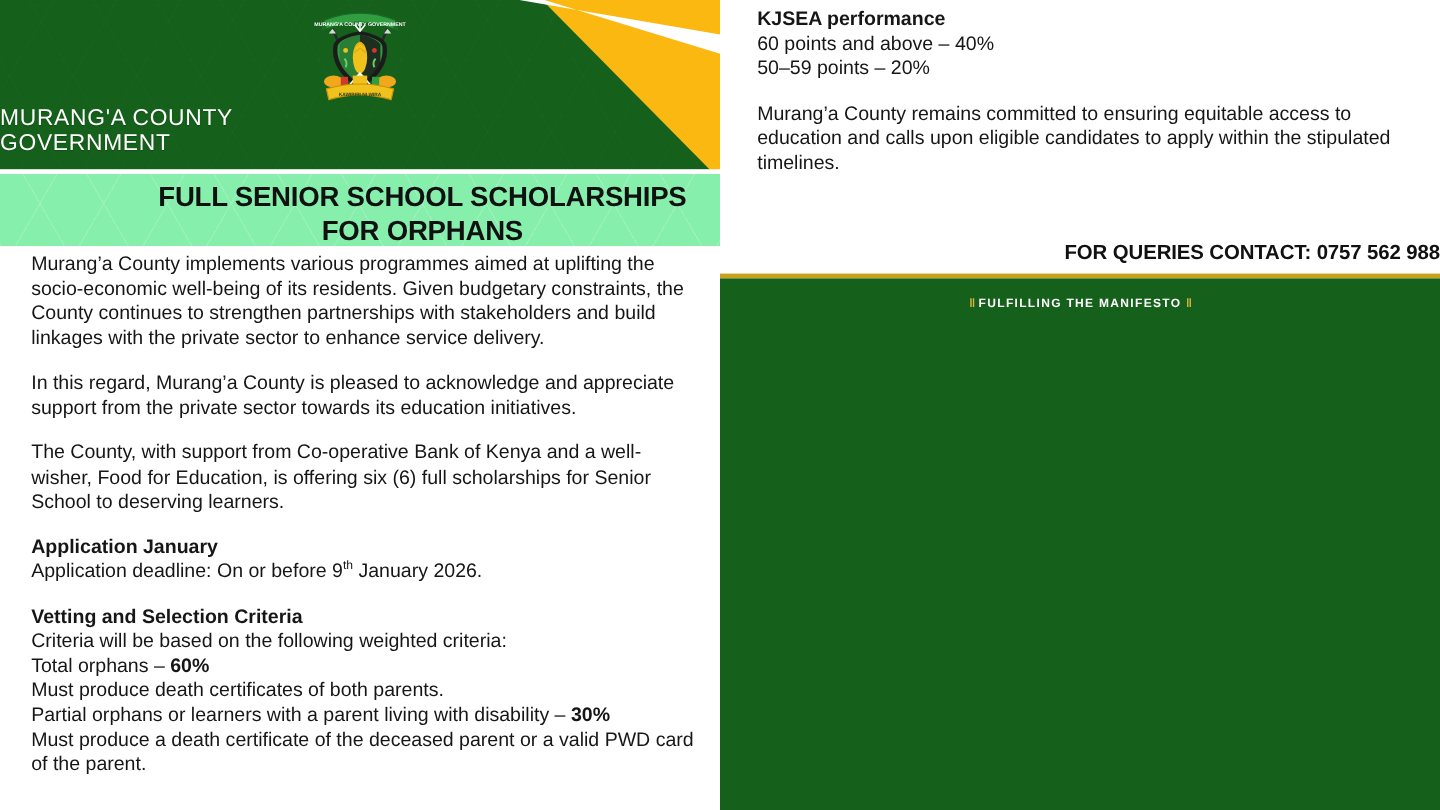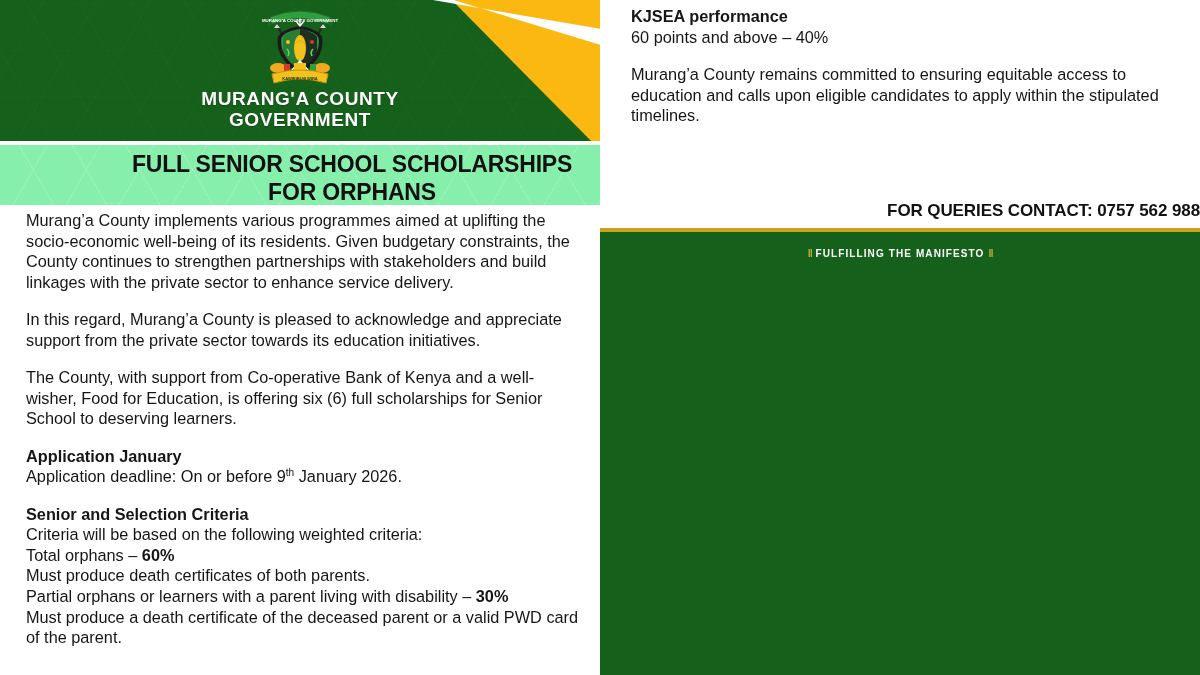--- a/index.html
+++ b/index.html
@@ -69,24 +69,23 @@
     transform: translateX(-50%);
     top: 4px;
     width: 92px;
     height: 84px;
   }
 
   .org-name {
     position: absolute;
     left: 0; right: 0;
     top: 88px;
-    text-align: center;
     color: #ffffff;
     font-size: 19px;
-    font-weight: 700;
+    font-weight: 400;
     letter-spacing: .6px;
     line-height: 1.13;
     text-shadow: 0 1px 1px rgba(0,0,0,.2);
   }
 
   
   .hairline {
     position: absolute;
     left: 0; top: 141px;
     width: 600px; height: 4px;
@@ -270,40 +269,41 @@
       <p>The County, with support from Co-operative Bank of Kenya and a well-wisher, Food for Education, is offering six (6) full scholarships for Senior School to deserving learners.</p>
 
       <div class="block-lines">
         <div class="sec-head">Application January</div>
         <div>
           <span>Application deadline: On or before 9</span><sup>th</sup><span> January 2026.</span>
         </div>
       </div>
 
       <div>
-        <div class="sec-head">Senior and Selection Criteria</div>
+        <div class="sec-head">Vetting and Selection Criteria</div>
         <div>Criteria will be based on the following weighted criteria:</div>
         <div>
           <span>Total orphans – </span><span class="b">60%</span>
         </div>
         <div>Must produce death certificates of both parents.</div>
         <div>
           <span>Partial orphans or learners with a parent living with disability – </span><span class="b">30%</span>
         </div>
         <div>Must produce a death certificate of the deceased parent or a valid PWD card of the parent.</div>
       </div>
     </div>
   </div>
 
   <div id="right-panel">
 
     <div class="right-body">
       <div class="block-lines">
         <div class="sec-head">KJSEA performance</div>
         <div>60 points and above – 40%</div>
+        <div>50–59 points – 20%</div>
       </div>
       <p>Murang’a County remains committed to ensuring equitable access to education and calls upon eligible candidates to apply within the stipulated timelines.</p>
     </div>
 
     <div class="queries">FOR QUERIES CONTACT: 0757 562 988</div>
 
     <div class="gold-rule"></div>
 
     <div class="green-footer">
       <div class="manifesto">

